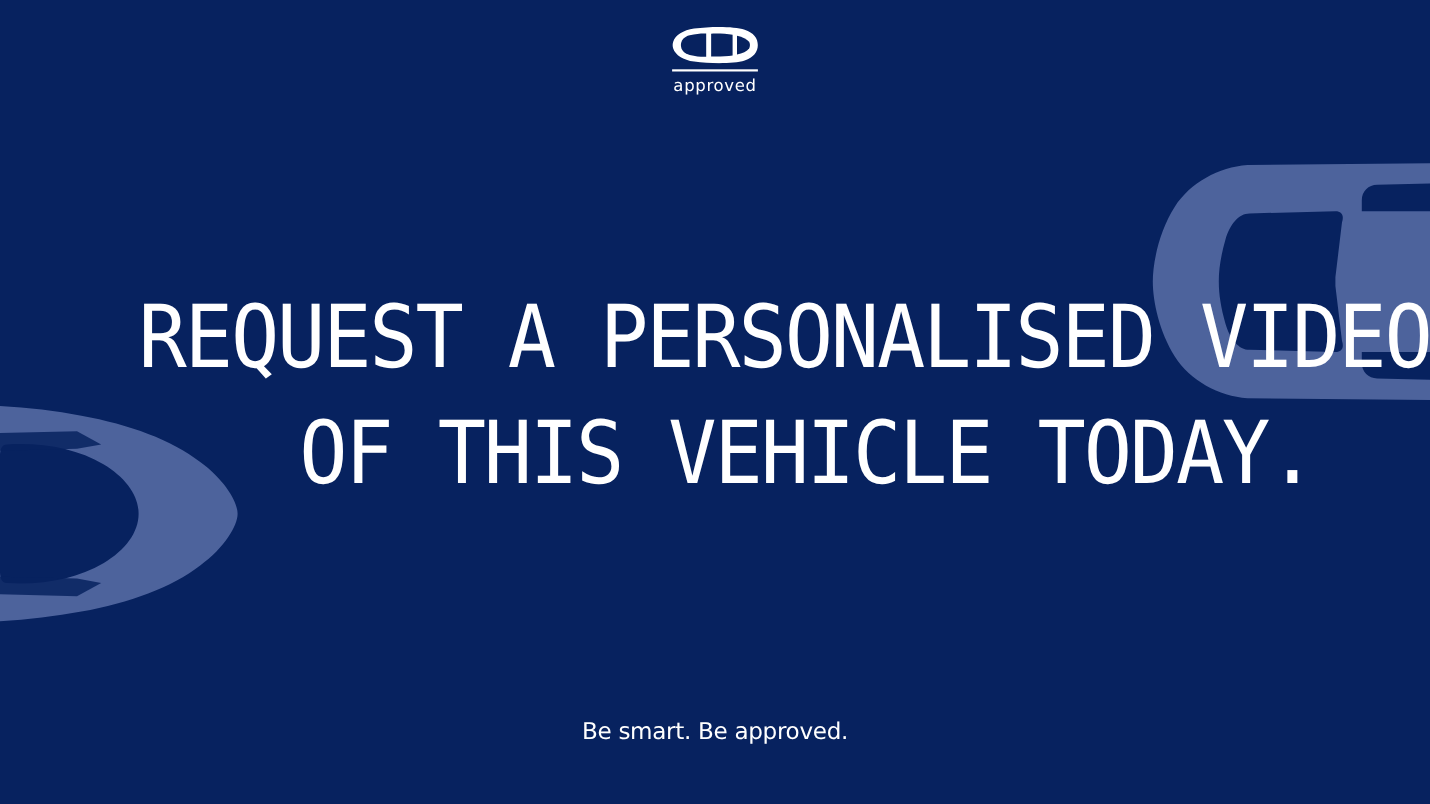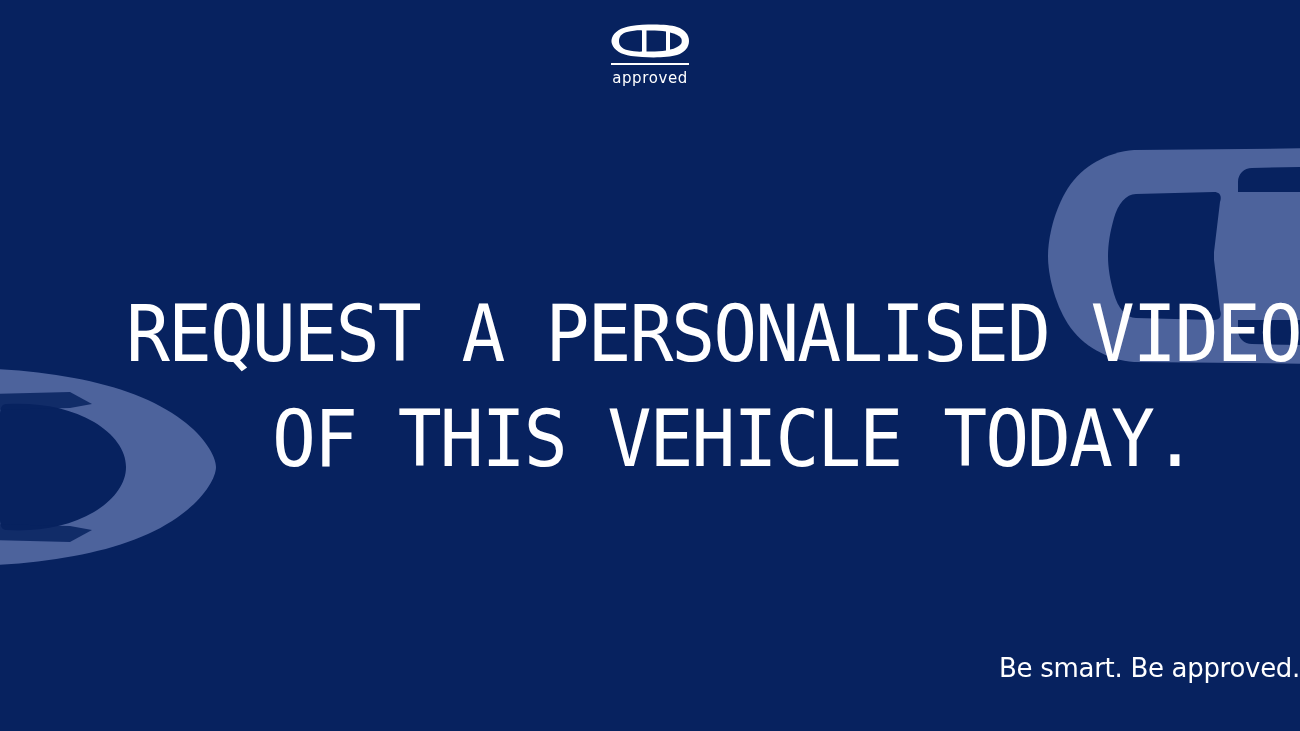--- a/index.html
+++ b/index.html
@@ -75,21 +75,20 @@
     line-height: 1;
   }
 
   
   .headline {
     position: absolute;
     top: 268px;
     left: 0;
     width: 1300px;
     z-index: 4;
-    margin-top: 26px;
   }
   .headline-line {
     color: #ffffff;
     font-family: "DejaVu Sans Mono", "Liberation Mono", monospace;
     font-weight: 400;
     font-size: 72px;
     line-height: 1.0;
     letter-spacing: -2.2px;
     white-space: nowrap;
     transform: scaleY(1.08);
@@ -106,25 +105,25 @@
     font-size: 73px;
     letter-spacing: -2.0px;
   }
 
   
   .tagline {
     position: absolute;
     top: 655px;
     left: 0;
     width: 1300px;
-    text-align: right;
+    text-align: center;
     z-index: 5;
     color: #ffffff;
     font-family: "DejaVu Sans", sans-serif;
-    font-size: 26px;
+    font-size: 21px;
     font-weight: 400;
     letter-spacing: -0.3px;
     line-height: 1;
   }
 </style>
 </head>
 <body>
 
 <div class="slide">
 

